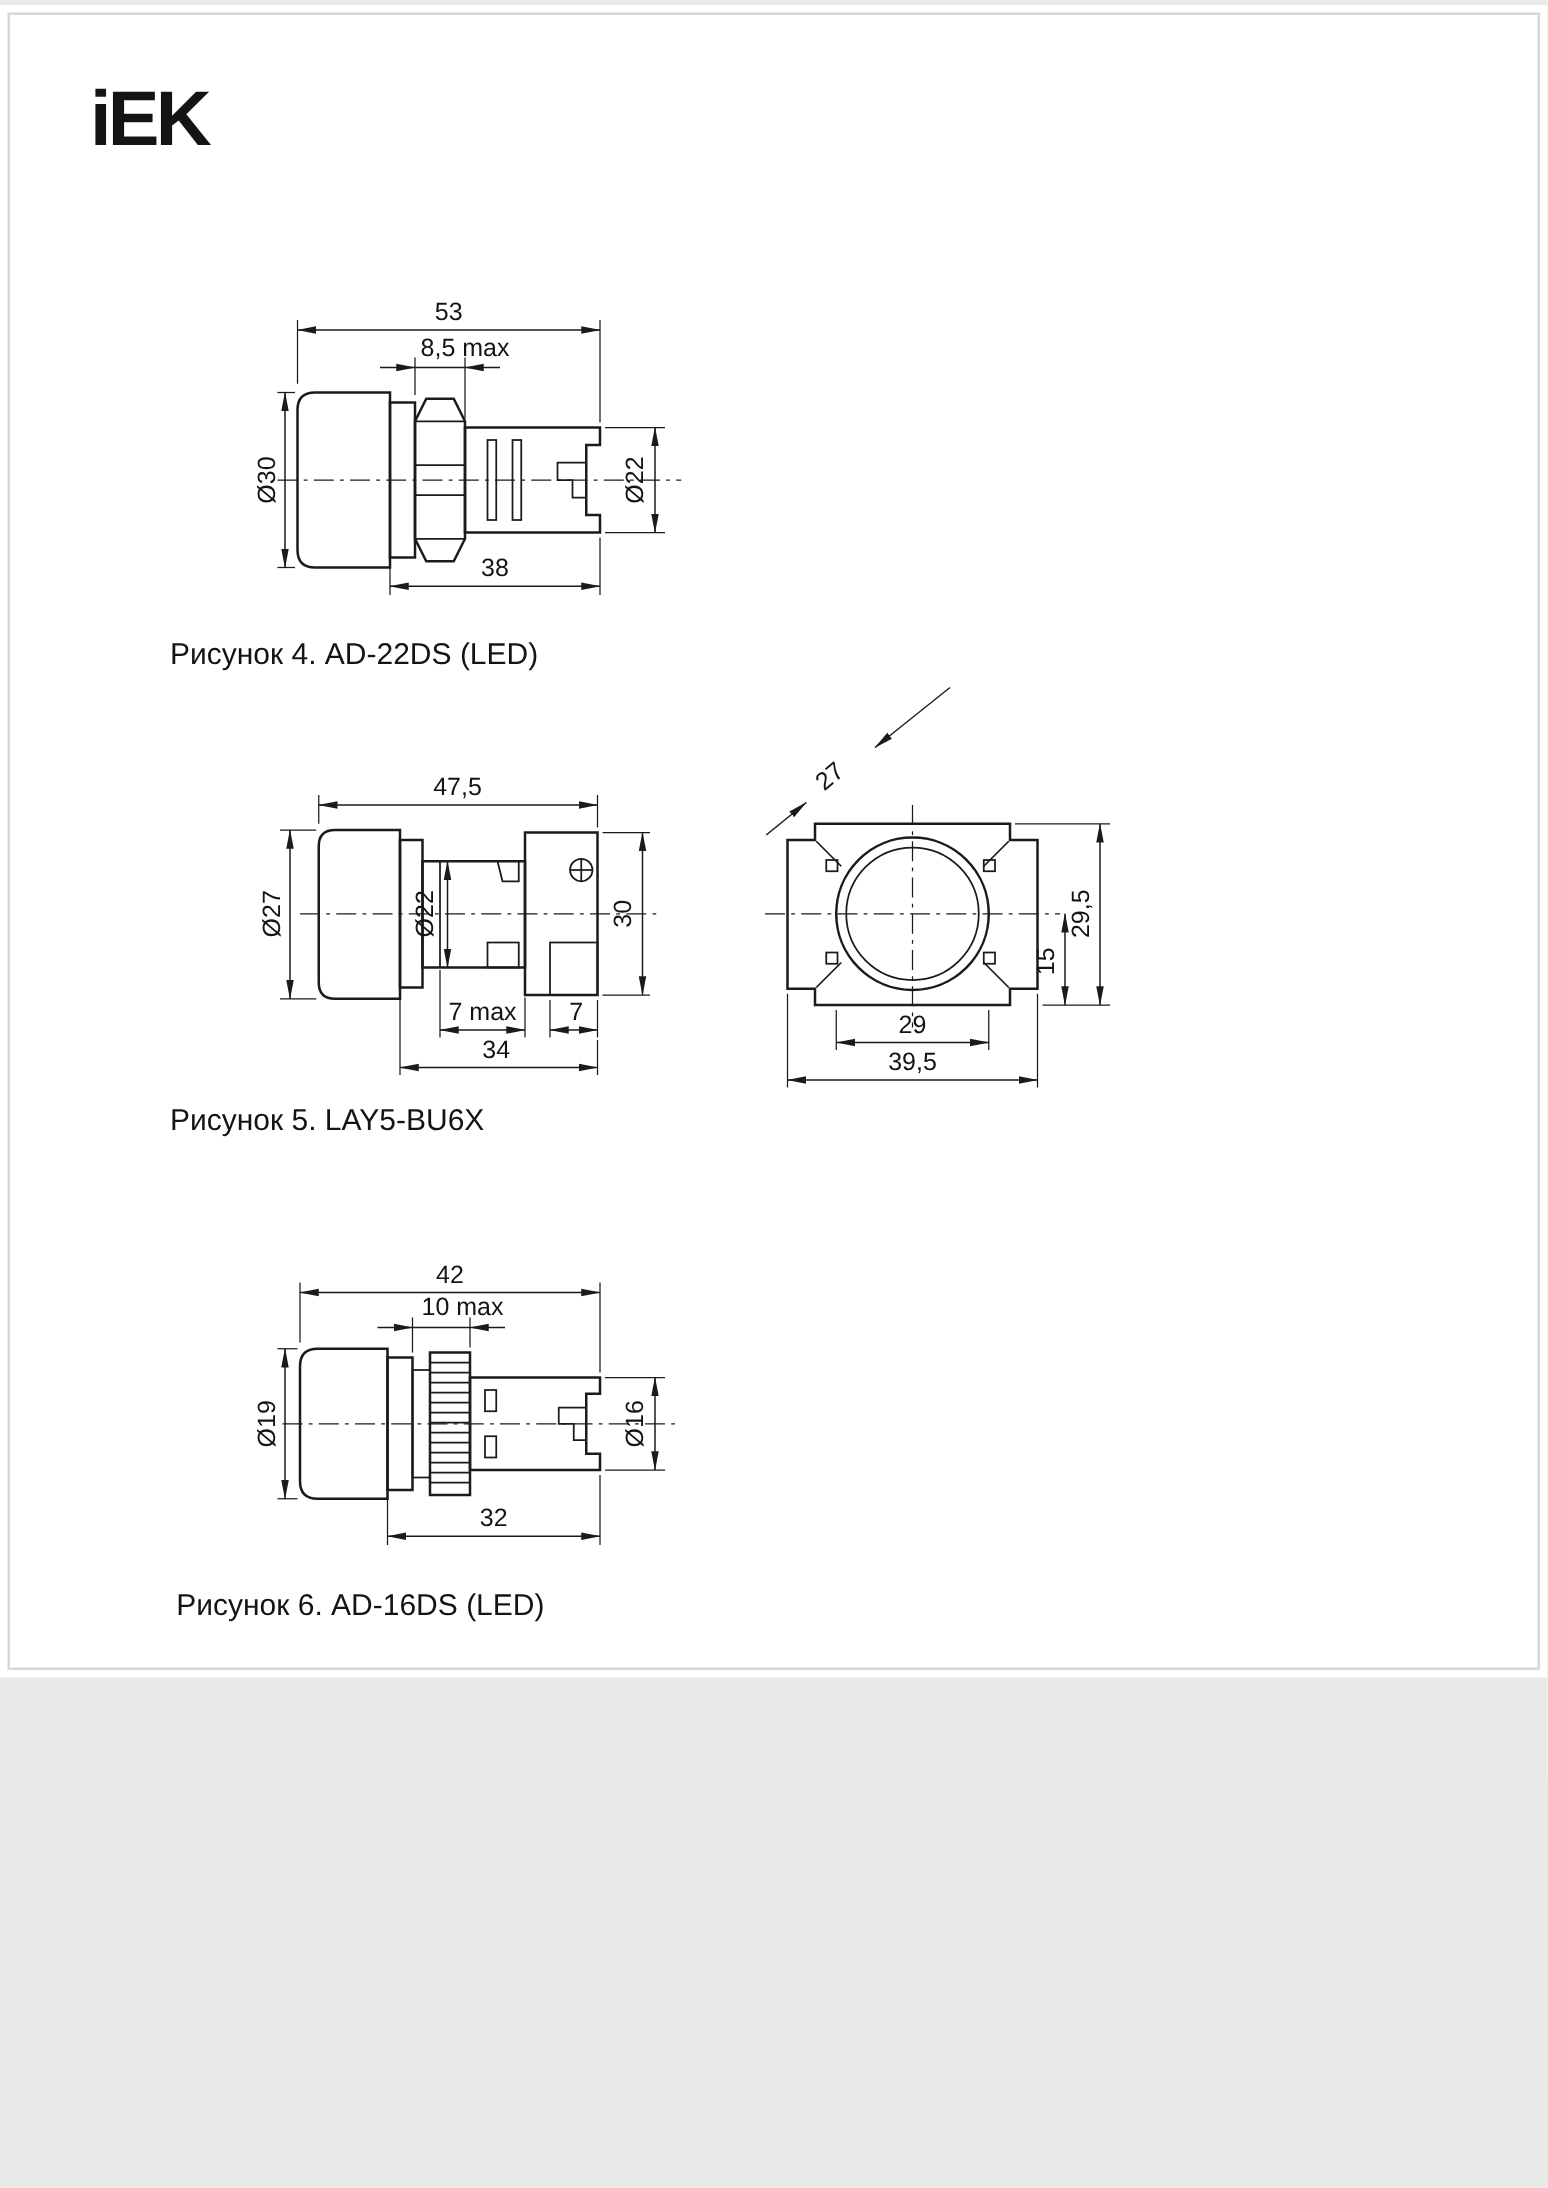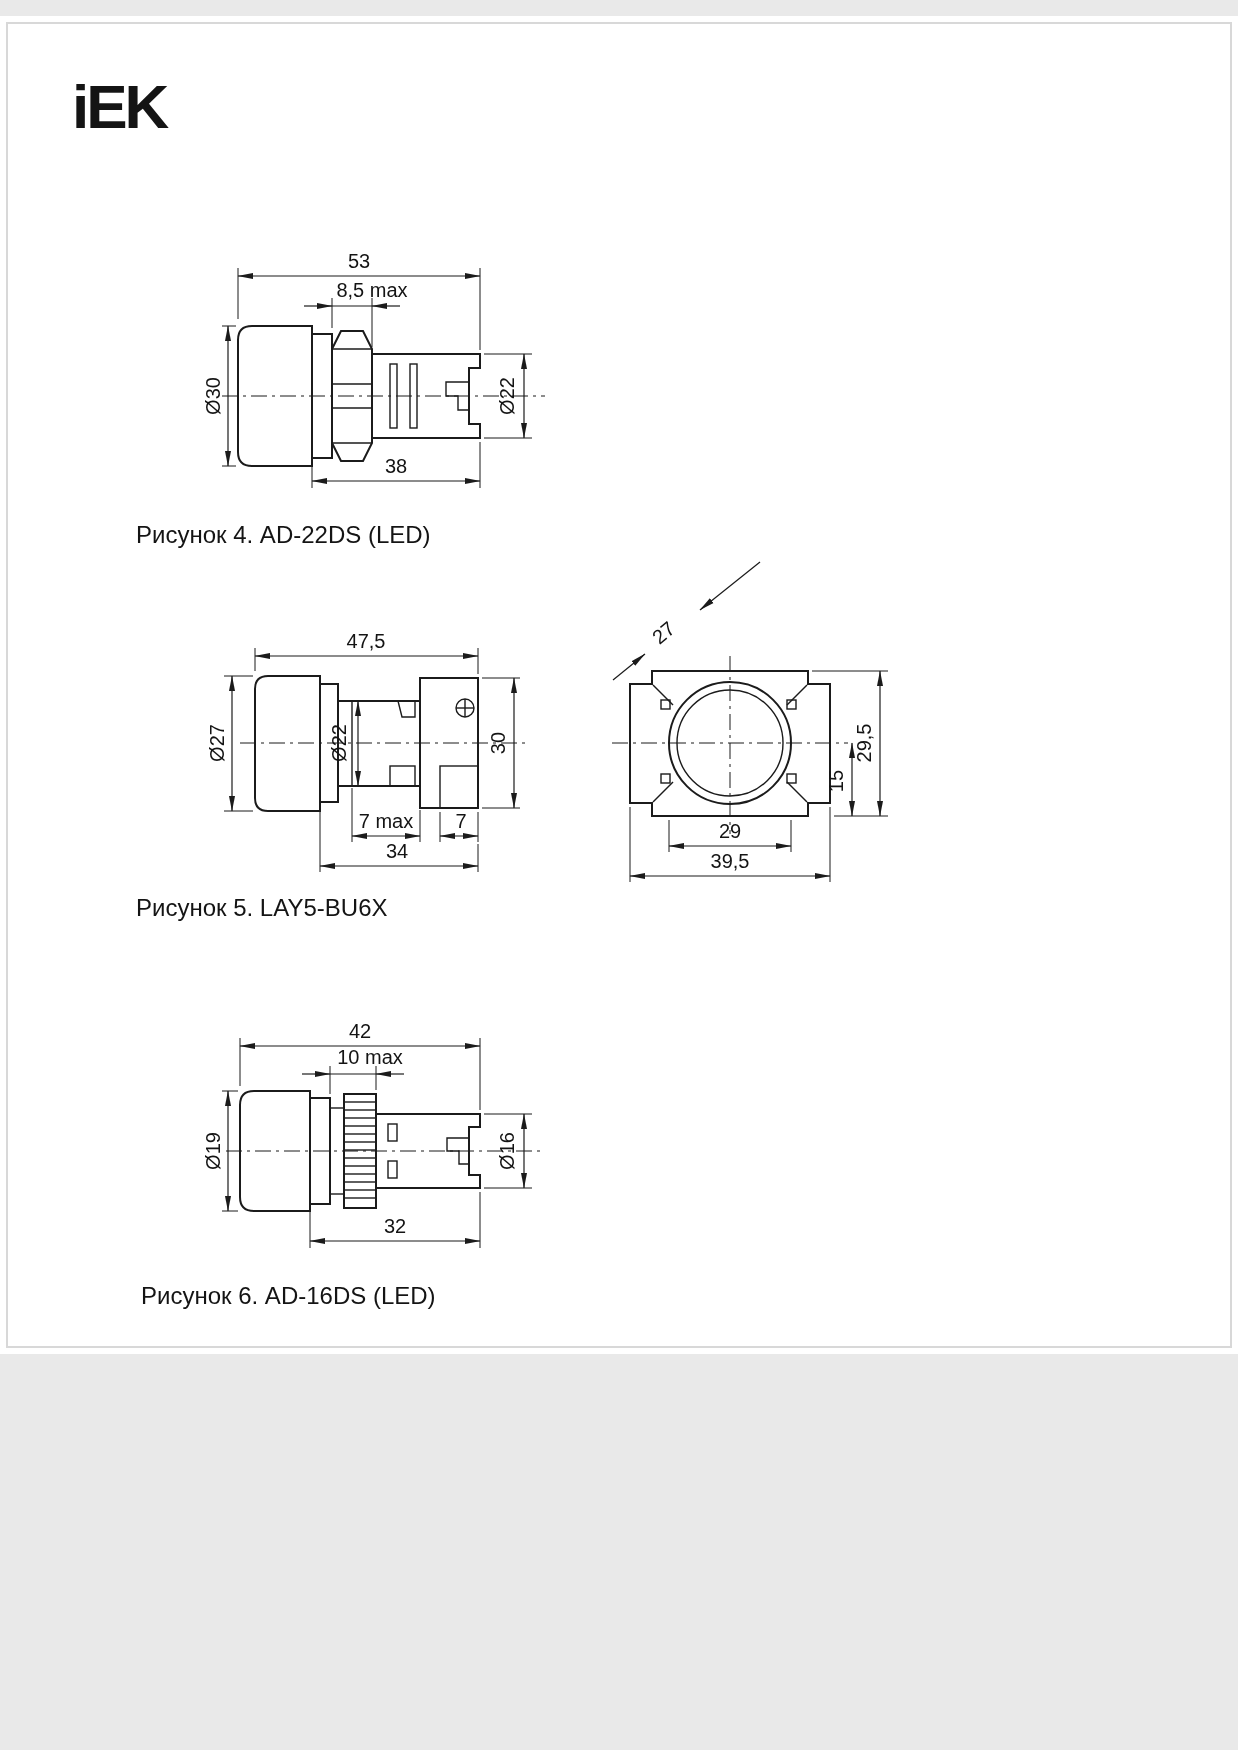--- a/index.html
+++ b/index.html
@@ -1,16 +1,16 @@
 <!DOCTYPE html>
 <html><head>
 <meta charset="utf-8">
 <style>
   html,body{margin:0;padding:0;background:#e9e9e9}
-  .page{position:relative;width:1238px;height:1338px;background:#ffffff;margin:16px auto;
+  .page{position:relative;width:1238px;height:1338px;background:#ffffff;margin:4px auto;
         font-family:"Liberation Sans",sans-serif;overflow:hidden}
   .frame{position:absolute;inset:6px;border:2px solid #d8d8d8;pointer-events:none}
   svg{position:absolute;left:0;top:0}
   .outline{fill:none;stroke:#1b1b1b;stroke-width:2;stroke-linejoin:miter;stroke-linecap:butt}
   .thin{fill:none;stroke:#1b1b1b;stroke-width:1.4}
   .dim{fill:none;stroke:#1b1b1b;stroke-width:1.2}
   .ext{fill:none;stroke:#1b1b1b;stroke-width:1}
   .cl{fill:none;stroke:#1b1b1b;stroke-width:1;stroke-dasharray:16 5 3 5}
   text{fill:#141414}
   .dimtxt{font-size:20px}

